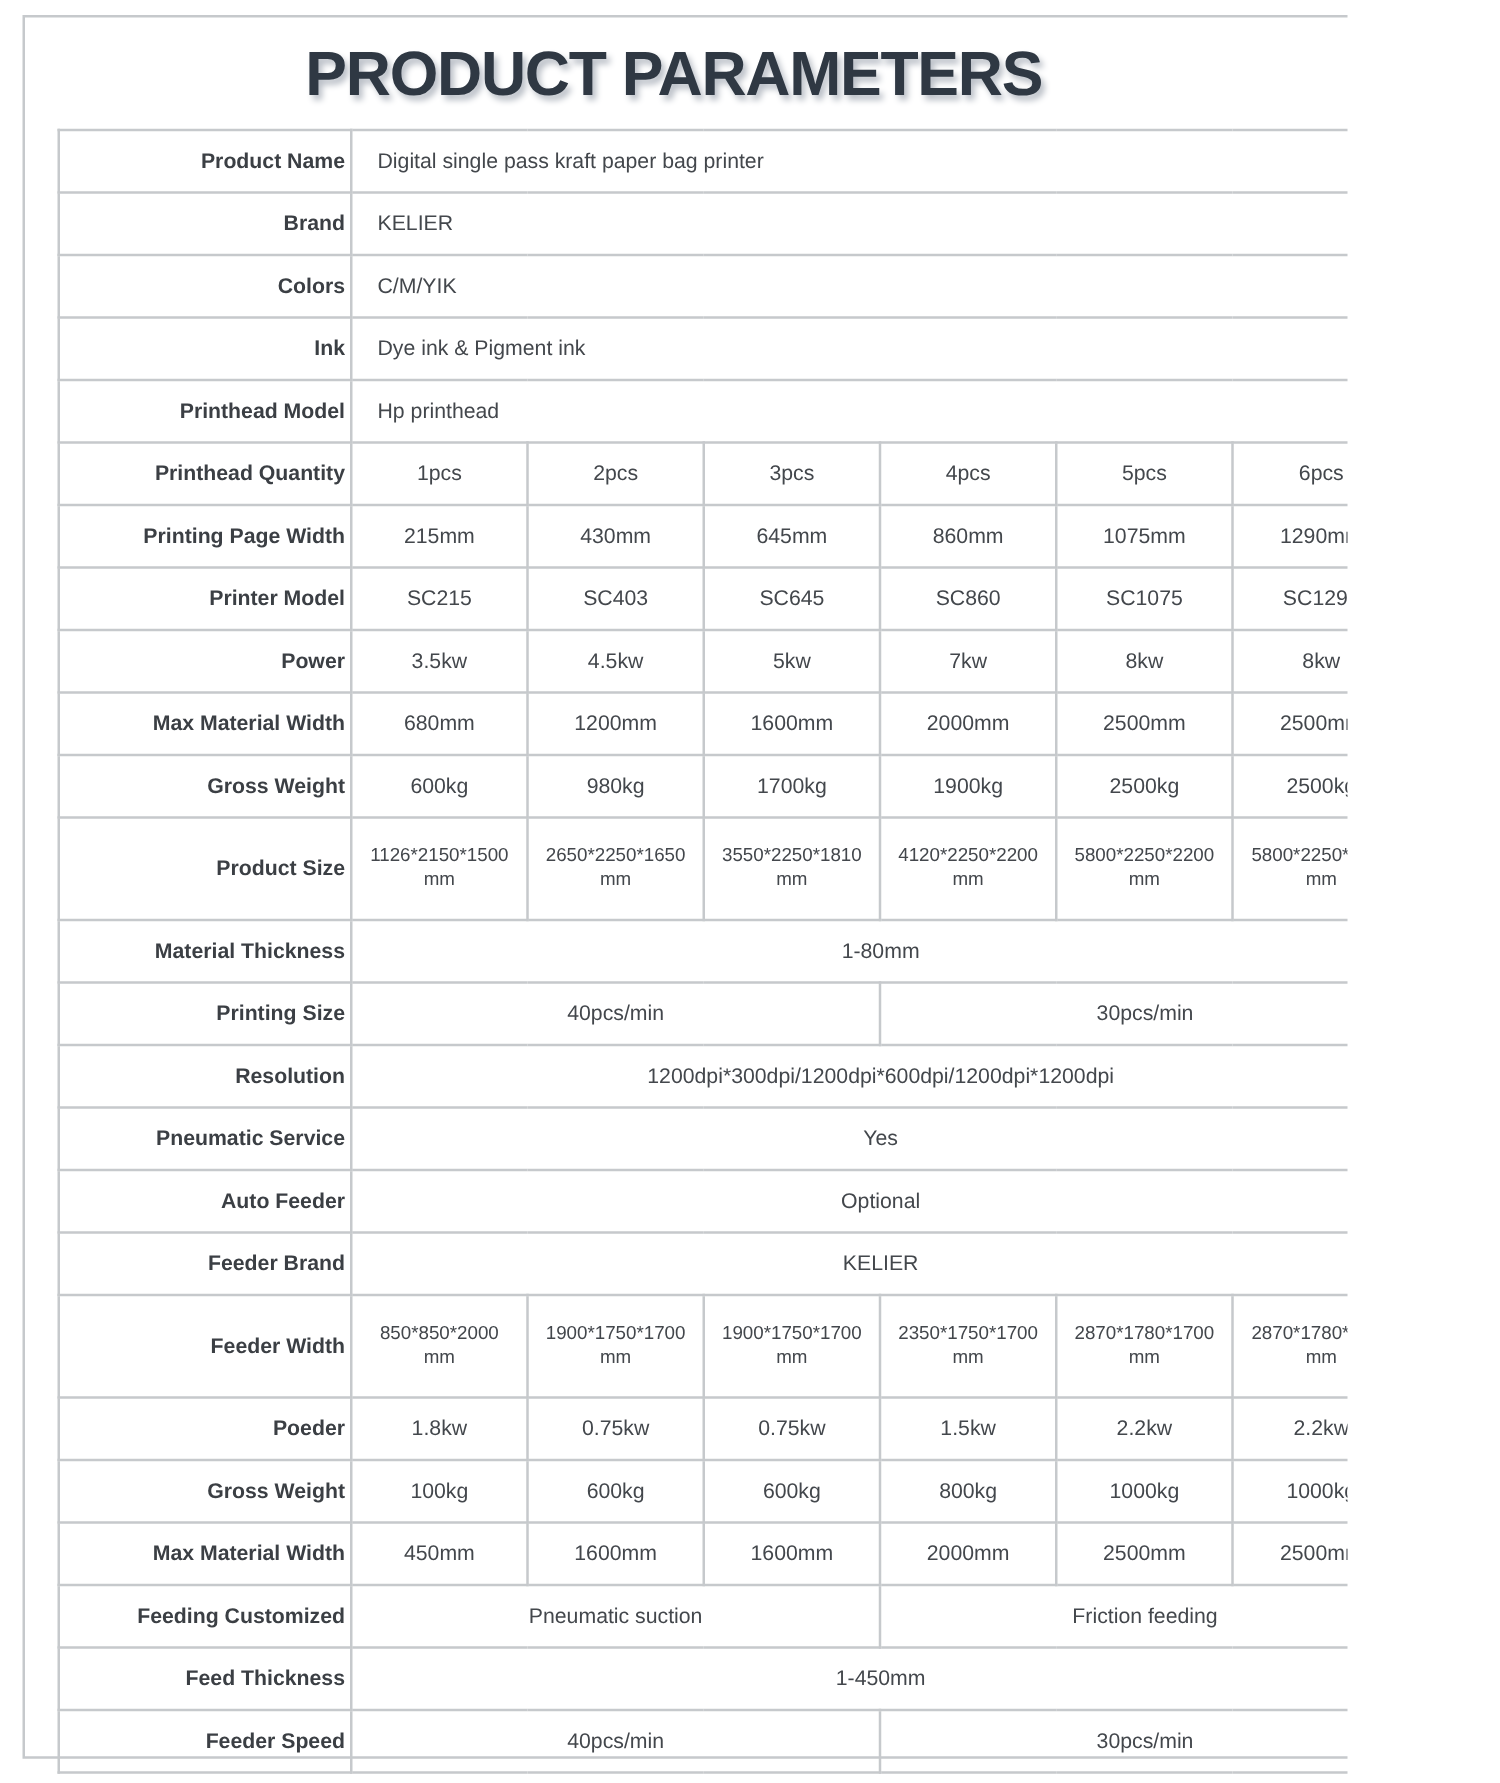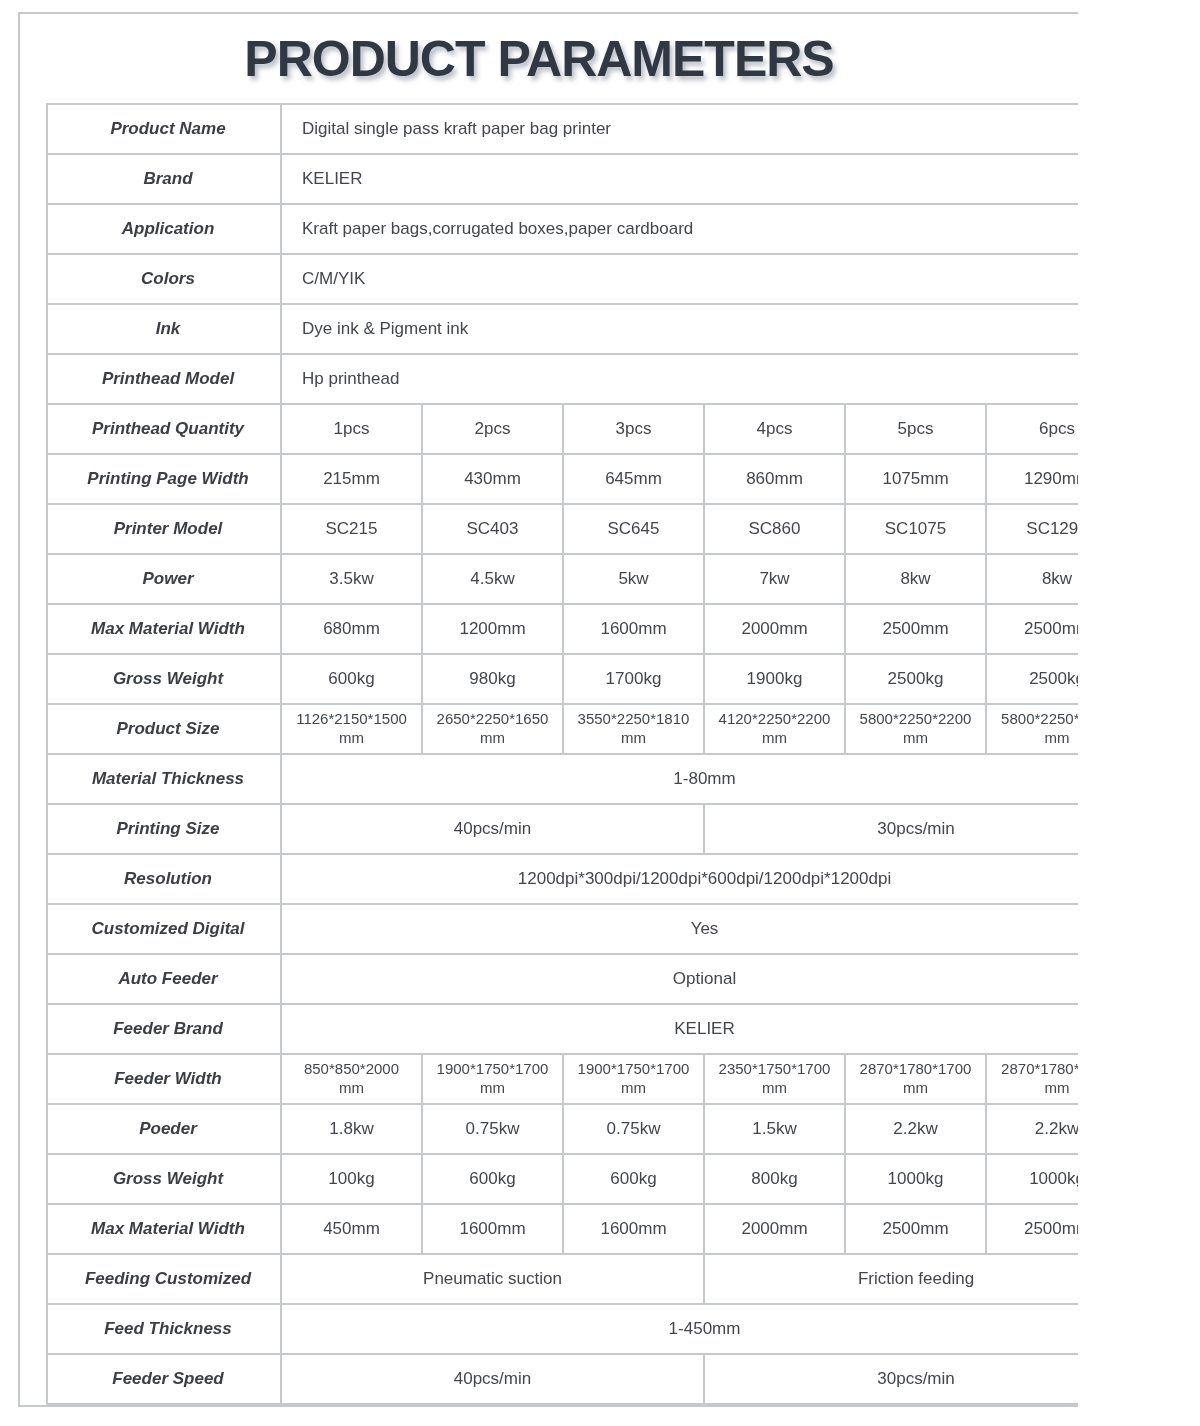--- a/index.html
+++ b/index.html
@@ -50,36 +50,35 @@
     border: 2px solid #c6c9cc;
     height: 44px;
     color: #43474c;
     font-size: 17px;
     text-align: center;
     vertical-align: middle;
     padding: 2px 4px;
     overflow: hidden;
   }
   table.params td.lbl {
-    text-align: center;
+    text-align: right;
     padding-left: 12px;
     font-weight: bold;
     color: #3b3f44;
     font-size: 17px;
-    font-style: italic;
   }
   table.params td.txt {
     text-align: left;
     padding-left: 20px;
   }
   table.params tr.small td.val {
     font-size: 15px;
     line-height: 1.25;
     white-space: pre-line;
-    padding: 2px 2px;
+    padding: 18px 2px;
   }
 </style>
 </head>
 <body>
 
 <div class="viewport">
   <div class="page-frame"></div>
 
   <h1 class="page-title">PRODUCT PARAMETERS</h1>
 
@@ -96,24 +95,20 @@
     <tbody>
       <tr>
         <td class="lbl">Product Name</td>
         <td class="txt" colspan="6">Digital single pass kraft paper bag printer</td>
       </tr>
       <tr>
         <td class="lbl">Brand</td>
         <td class="txt" colspan="6">KELIER</td>
       </tr>
       <tr>
-        <td class="lbl">Application</td>
-        <td class="txt" colspan="6">Kraft paper bags,corrugated boxes,paper cardboard</td>
-      </tr>
-      <tr>
         <td class="lbl">Colors</td>
         <td class="txt" colspan="6">C/M/YIK</td>
       </tr>
       <tr>
         <td class="lbl">Ink</td>
         <td class="txt" colspan="6">Dye ink &amp; Pigment ink</td>
       </tr>
       <tr>
         <td class="lbl">Printhead Model</td>
         <td class="txt" colspan="6">Hp printhead</td>
@@ -194,21 +189,21 @@
       <tr>
         <td class="lbl">Printing Size</td>
         <td colspan="3">40pcs/min</td>
         <td colspan="3">30pcs/min</td>
       </tr>
       <tr>
         <td class="lbl">Resolution</td>
         <td colspan="6">1200dpi*300dpi/1200dpi*600dpi/1200dpi*1200dpi</td>
       </tr>
       <tr>
-        <td class="lbl">Customized Digital</td>
+        <td class="lbl">Pneumatic Service</td>
         <td colspan="6">Yes</td>
       </tr>
       <tr>
         <td class="lbl">Auto Feeder</td>
         <td colspan="6">Optional</td>
       </tr>
       <tr>
         <td class="lbl">Feeder Brand</td>
         <td colspan="6">KELIER</td>
       </tr>

